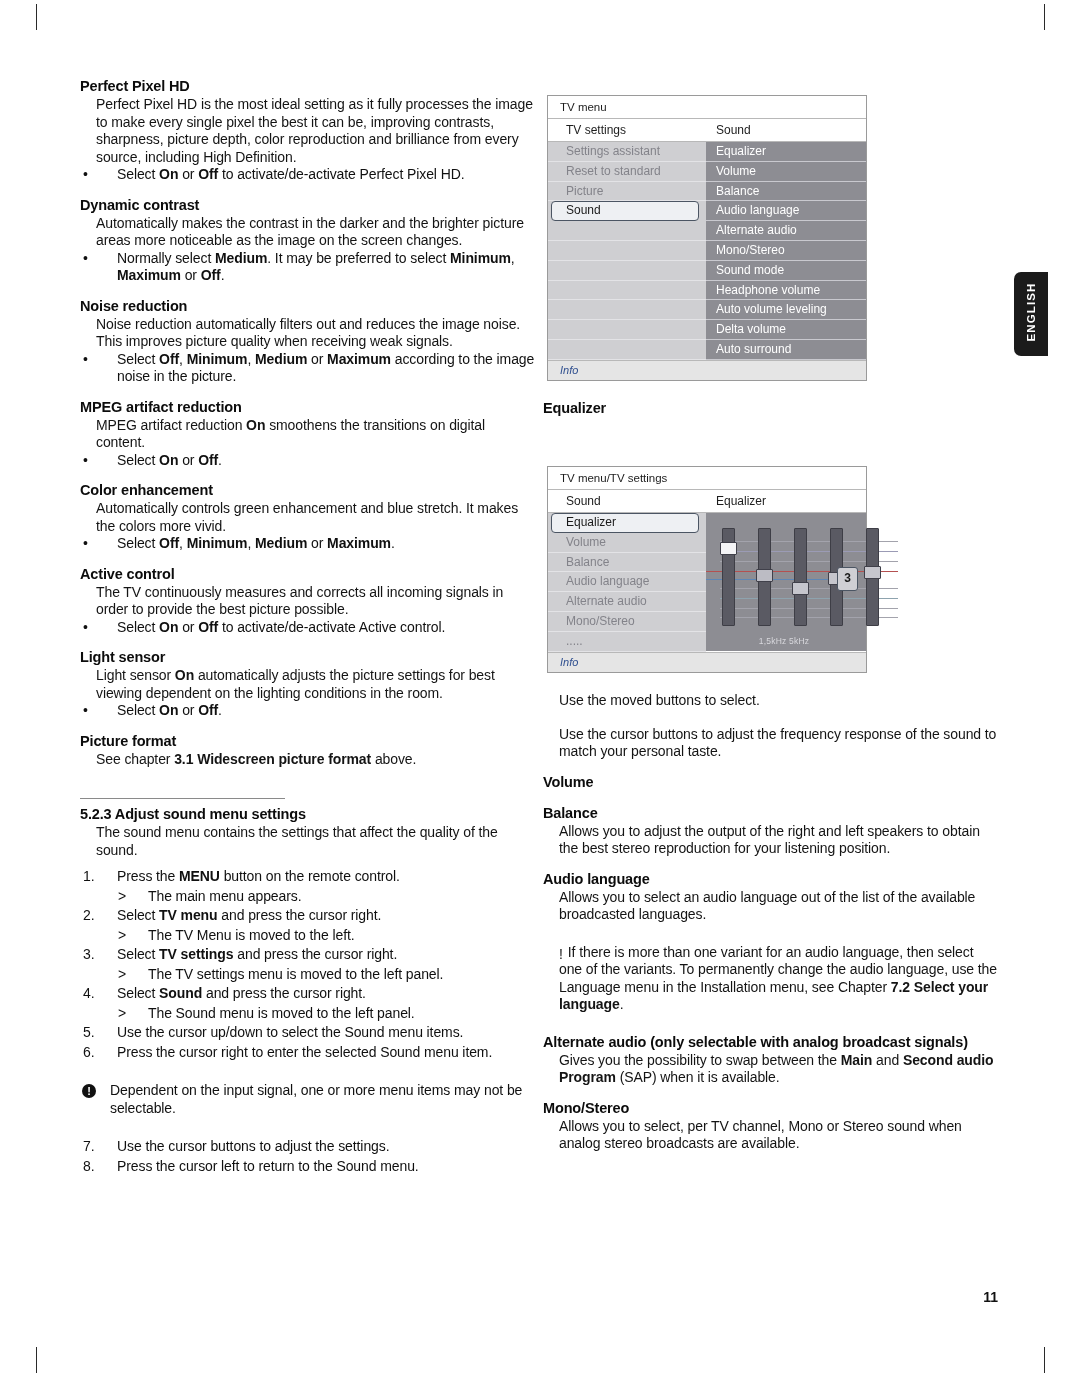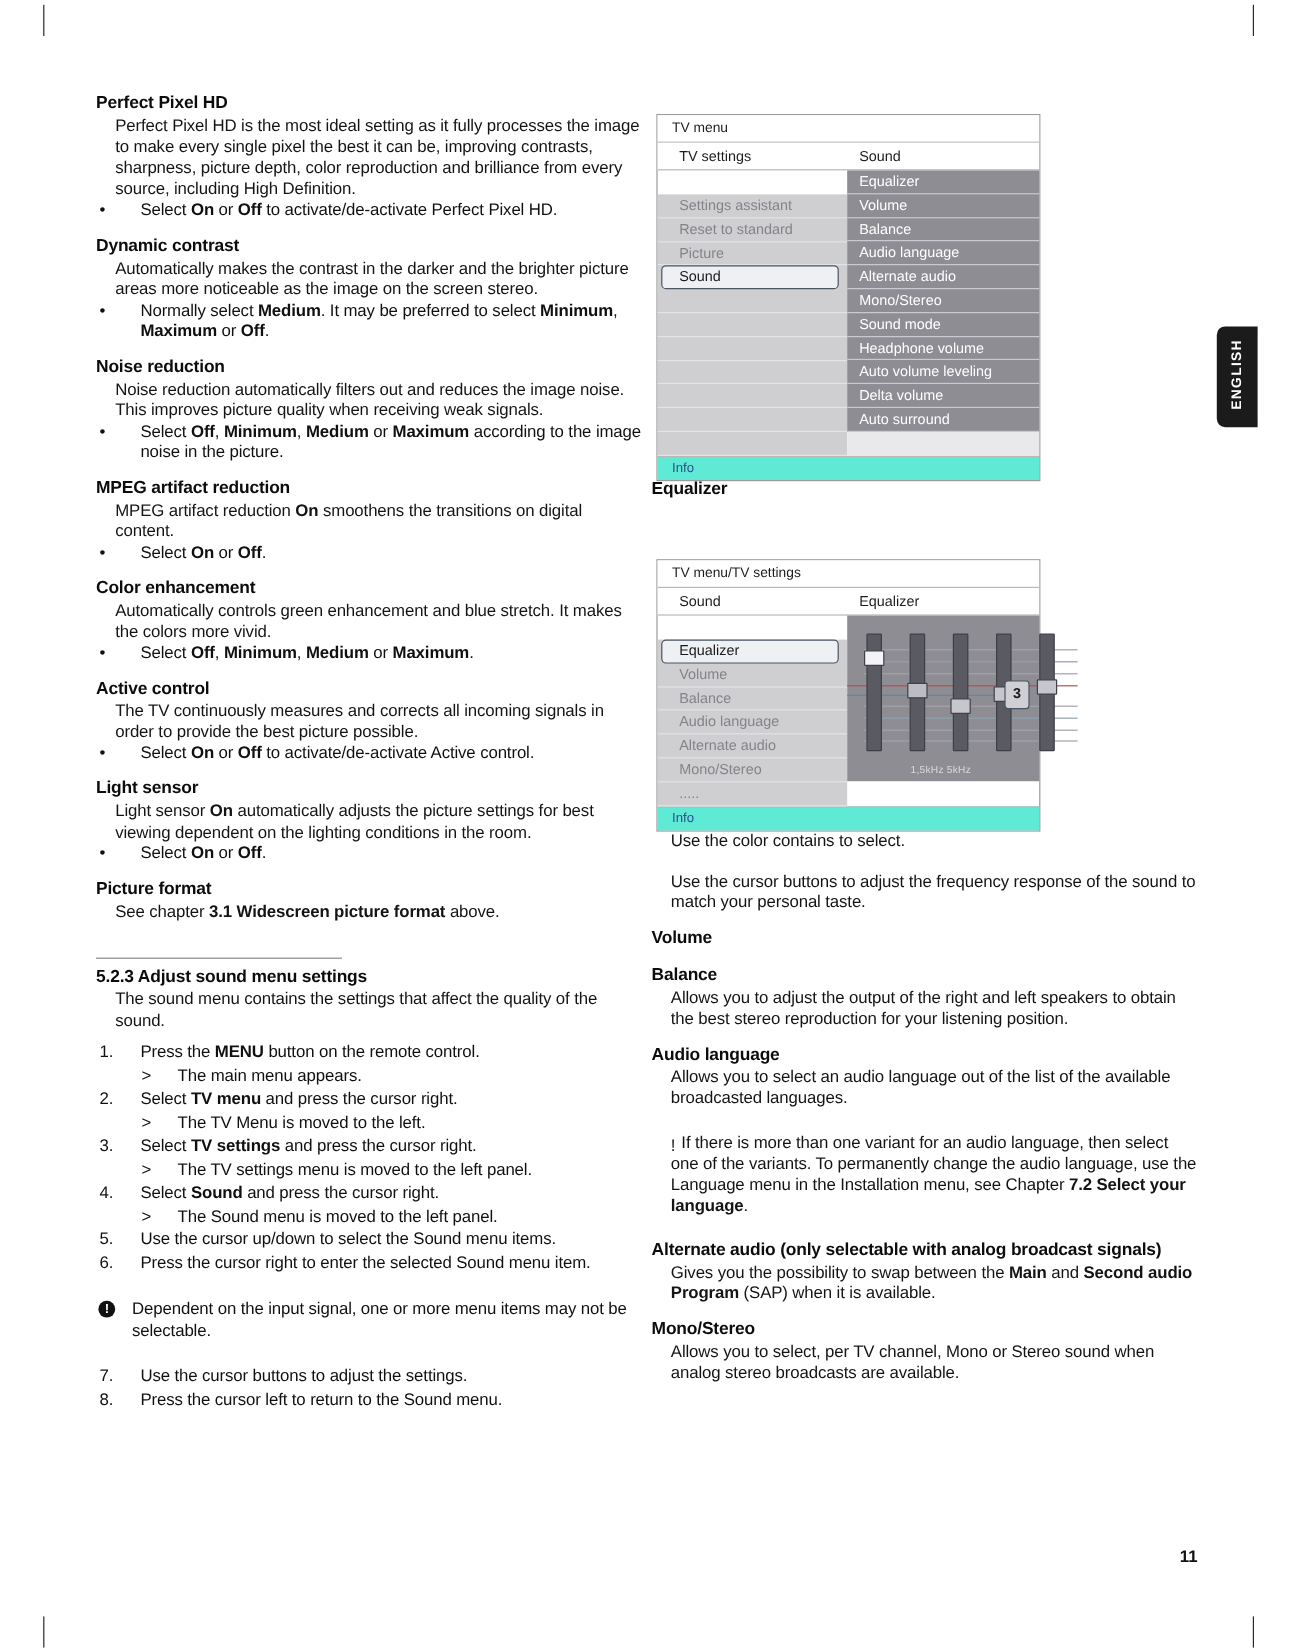--- a/index.html
+++ b/index.html
@@ -82,38 +82,38 @@
     color:#1d1d1d;
   }
   .osd1{left:547px;top:95px;width:318px;}
   .osd .title{
     padding:5px 0 5px 12px;border-bottom:1px solid #b8b8b8;background:#fff;font-size:11.5px;
   }
   .osd .colhead{display:flex;border-bottom:1px solid #b8b8b8;background:#fff;}
   .osd .colhead .c1{width:158px;padding:4px 0 4px 18px;box-sizing:border-box;font-size:12px;}
   .osd .colhead .c2{flex:1;padding:4px 0 4px 10px;box-sizing:border-box;font-size:12px;}
   .osd .cols{display:flex;}
-  .osd .leftcol{width:158px;background:#cfcfd2;margin-top:20px;}
+  .osd .leftcol{width:158px;background:#cfcfd2;}
   .osd .rightcol{flex:1;background:#e9e9ec;}
   .osd .row{
     height:19.8px;line-height:19.8px;box-sizing:border-box;
     padding-left:18px;color:#fafafa;font-size:12px;white-space:nowrap;overflow:hidden;
   }
   .osd .leftcol .row{color:#83838a;border-bottom:1px solid #e3e3e6;}
   .osd .leftcol .row.blank{color:transparent;}
   .osd .rightcol .row{background:#8d8d93;border-bottom:1px solid #c9c9cf;padding-left:10px;color:#fff;}
   .osd .selrow{position:relative;height:19.8px;}
   .osd .selbox{
     position:absolute;left:3px;top:0px;width:148px;height:20px;box-sizing:border-box;
     background:#eef0f3;border:1.2px solid #4b5563;border-radius:4px;
     color:#1a1a1a;font-size:12px;line-height:17px;padding-left:14px;
   }
   .osd .infobar{
-    border-top:1px solid #b8b8b8;background:#5eead4;padding:3px 0 4px 12px;
-    color:#2f4f8f;font-size:11px;
+    border-top:1px solid #b8b8b8;background:#e5e5e5;padding:3px 0 4px 12px;
+    color:#2f4f8f;font-size:11px;font-style:italic;
   }
 
   
   .osd2{left:547px;top:466px;width:318px;}
   .osd2 .cols{display:flex;}
   .osd2 .leftcol{width:158px;background:#cfcfd2;}
   .osd2 .eqpane{flex:1;background:#8d8d93;position:relative;height:138px;}
   .eqbars{position:absolute;left:16px;top:15px;width:168px;height:98px;}
   .eqtrack{
     position:absolute;width:13px;height:98px;background:#5a5a63;
@@ -166,21 +166,21 @@
   <div class="col col-left">
 
     <h3 class="head">Perfect Pixel HD</h3>
     <p class="body">Perfect Pixel HD is the most ideal setting as it fully processes the image to make every single pixel the best it can be, improving contrasts, sharpness, picture depth, color reproduction and brilliance from every source, including High Definition.</p>
     <ul class="bul">
       <li><span class="dot">•</span><span>Select <b>On</b> or <b>Off</b> to activate/de-activate Perfect Pixel HD.</span></li>
     </ul>
     <div class="gap"></div>
 
     <h3 class="head">Dynamic contrast</h3>
-    <p class="body">Automatically makes the contrast in the darker and the brighter picture areas more noticeable as the image on the screen stereo.</p>
+    <p class="body">Automatically makes the contrast in the darker and the brighter picture areas more noticeable as the image on the screen changes.</p>
     <ul class="bul">
       <li><span class="dot">•</span><span>Normally select <b>Medium</b>. It may be preferred to select <b>Minimum</b>, <b>Maximum</b> or <b>Off</b>.</span></li>
     </ul>
     <div class="gap"></div>
 
     <h3 class="head">Noise reduction</h3>
     <p class="body">Noise reduction automatically filters out and reduces the image noise. This improves picture quality when receiving weak signals.</p>
     <ul class="bul">
       <li><span class="dot">•</span><span>Select <b>Off</b>, <b>Minimum</b>, <b>Medium</b> or <b>Maximum</b> according to the image noise in the picture.</span></li>
     </ul>
@@ -338,21 +338,21 @@
         </div>
 
         <div class="eqnum">3</div>
         <div class="eqfreq">1,5kHz 5kHz</div>
       </div>
     </div>
     <div class="infobar">Info</div>
   </div>
 
   <div class="col col-right" style="top:692px;">
-    <p class="body">Use the color contains to select.</p>
+    <p class="body">Use the moved buttons to select.</p>
     <div style="height:16px;"></div>
     <p class="body">Use the cursor buttons to adjust the frequency response of the sound to match your personal taste.</p>
     <div class="gap"></div>
 
     <h3 class="head">Volume</h3>
     <div class="gap"></div>
 
     <h3 class="head">Balance</h3>
     <p class="body">Allows you to adjust the output of the right and left speakers to obtain the best stereo reproduction for your listening position.</p>
     <div class="gap"></div>

